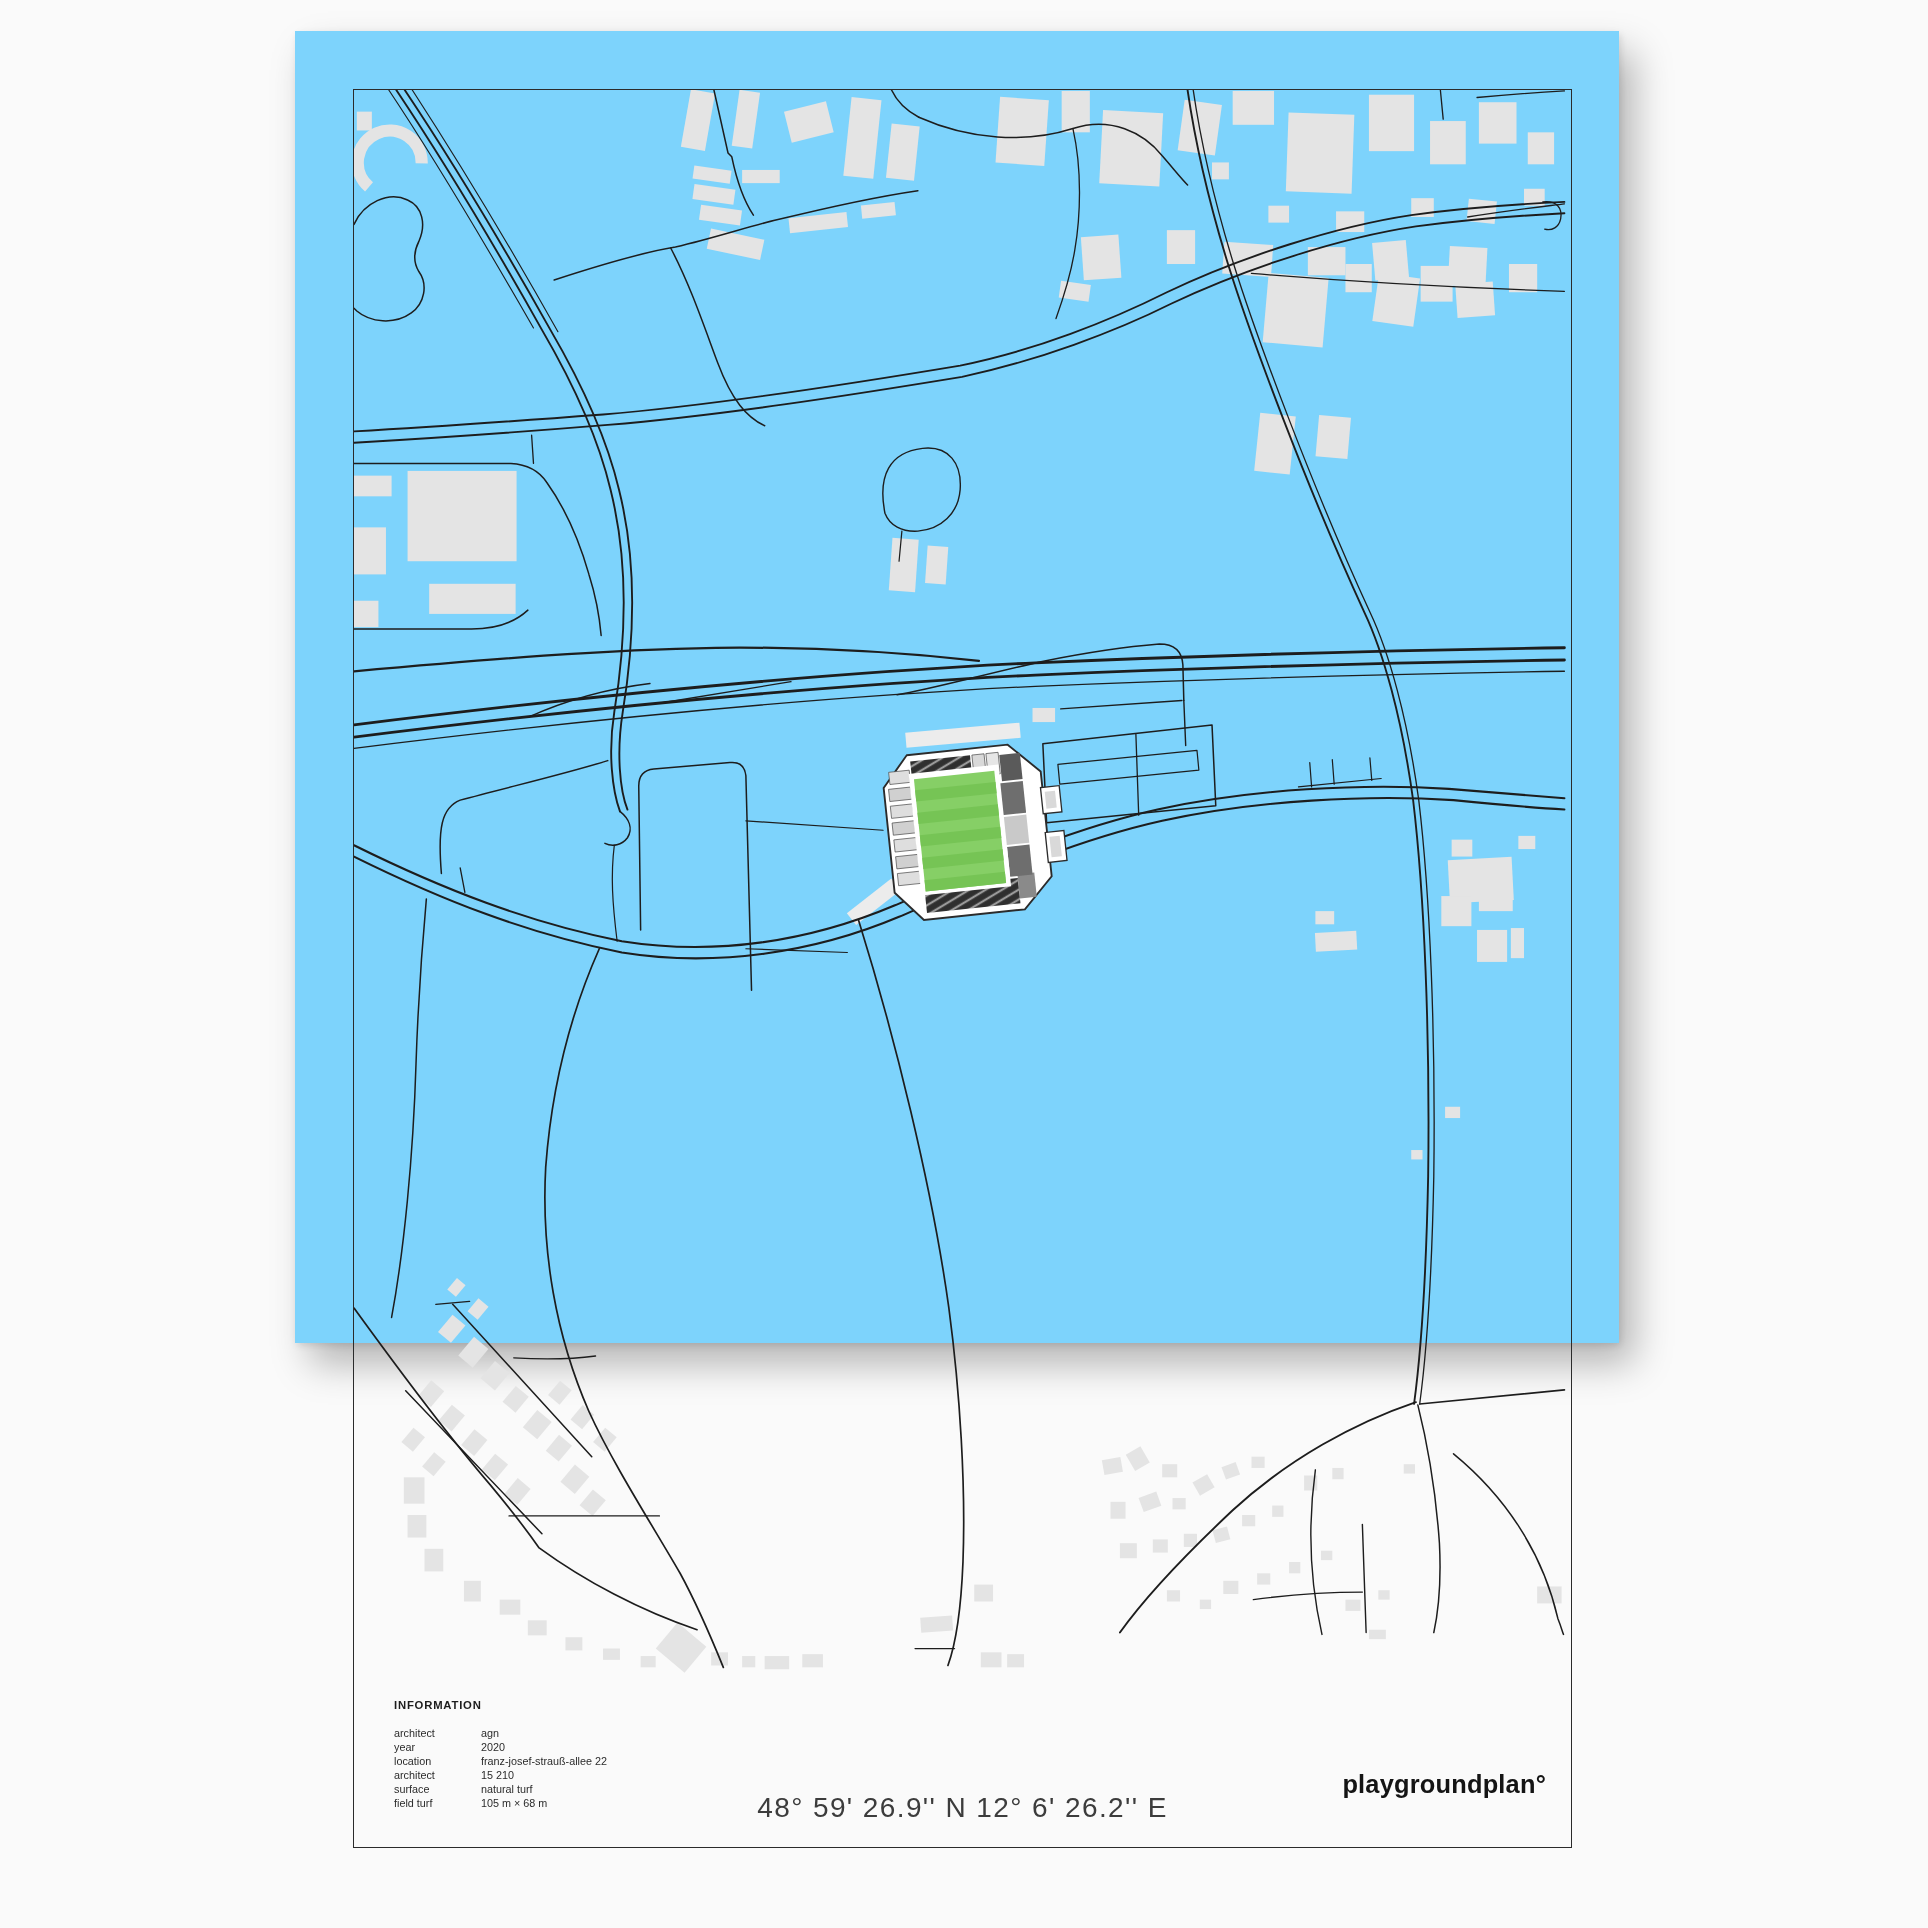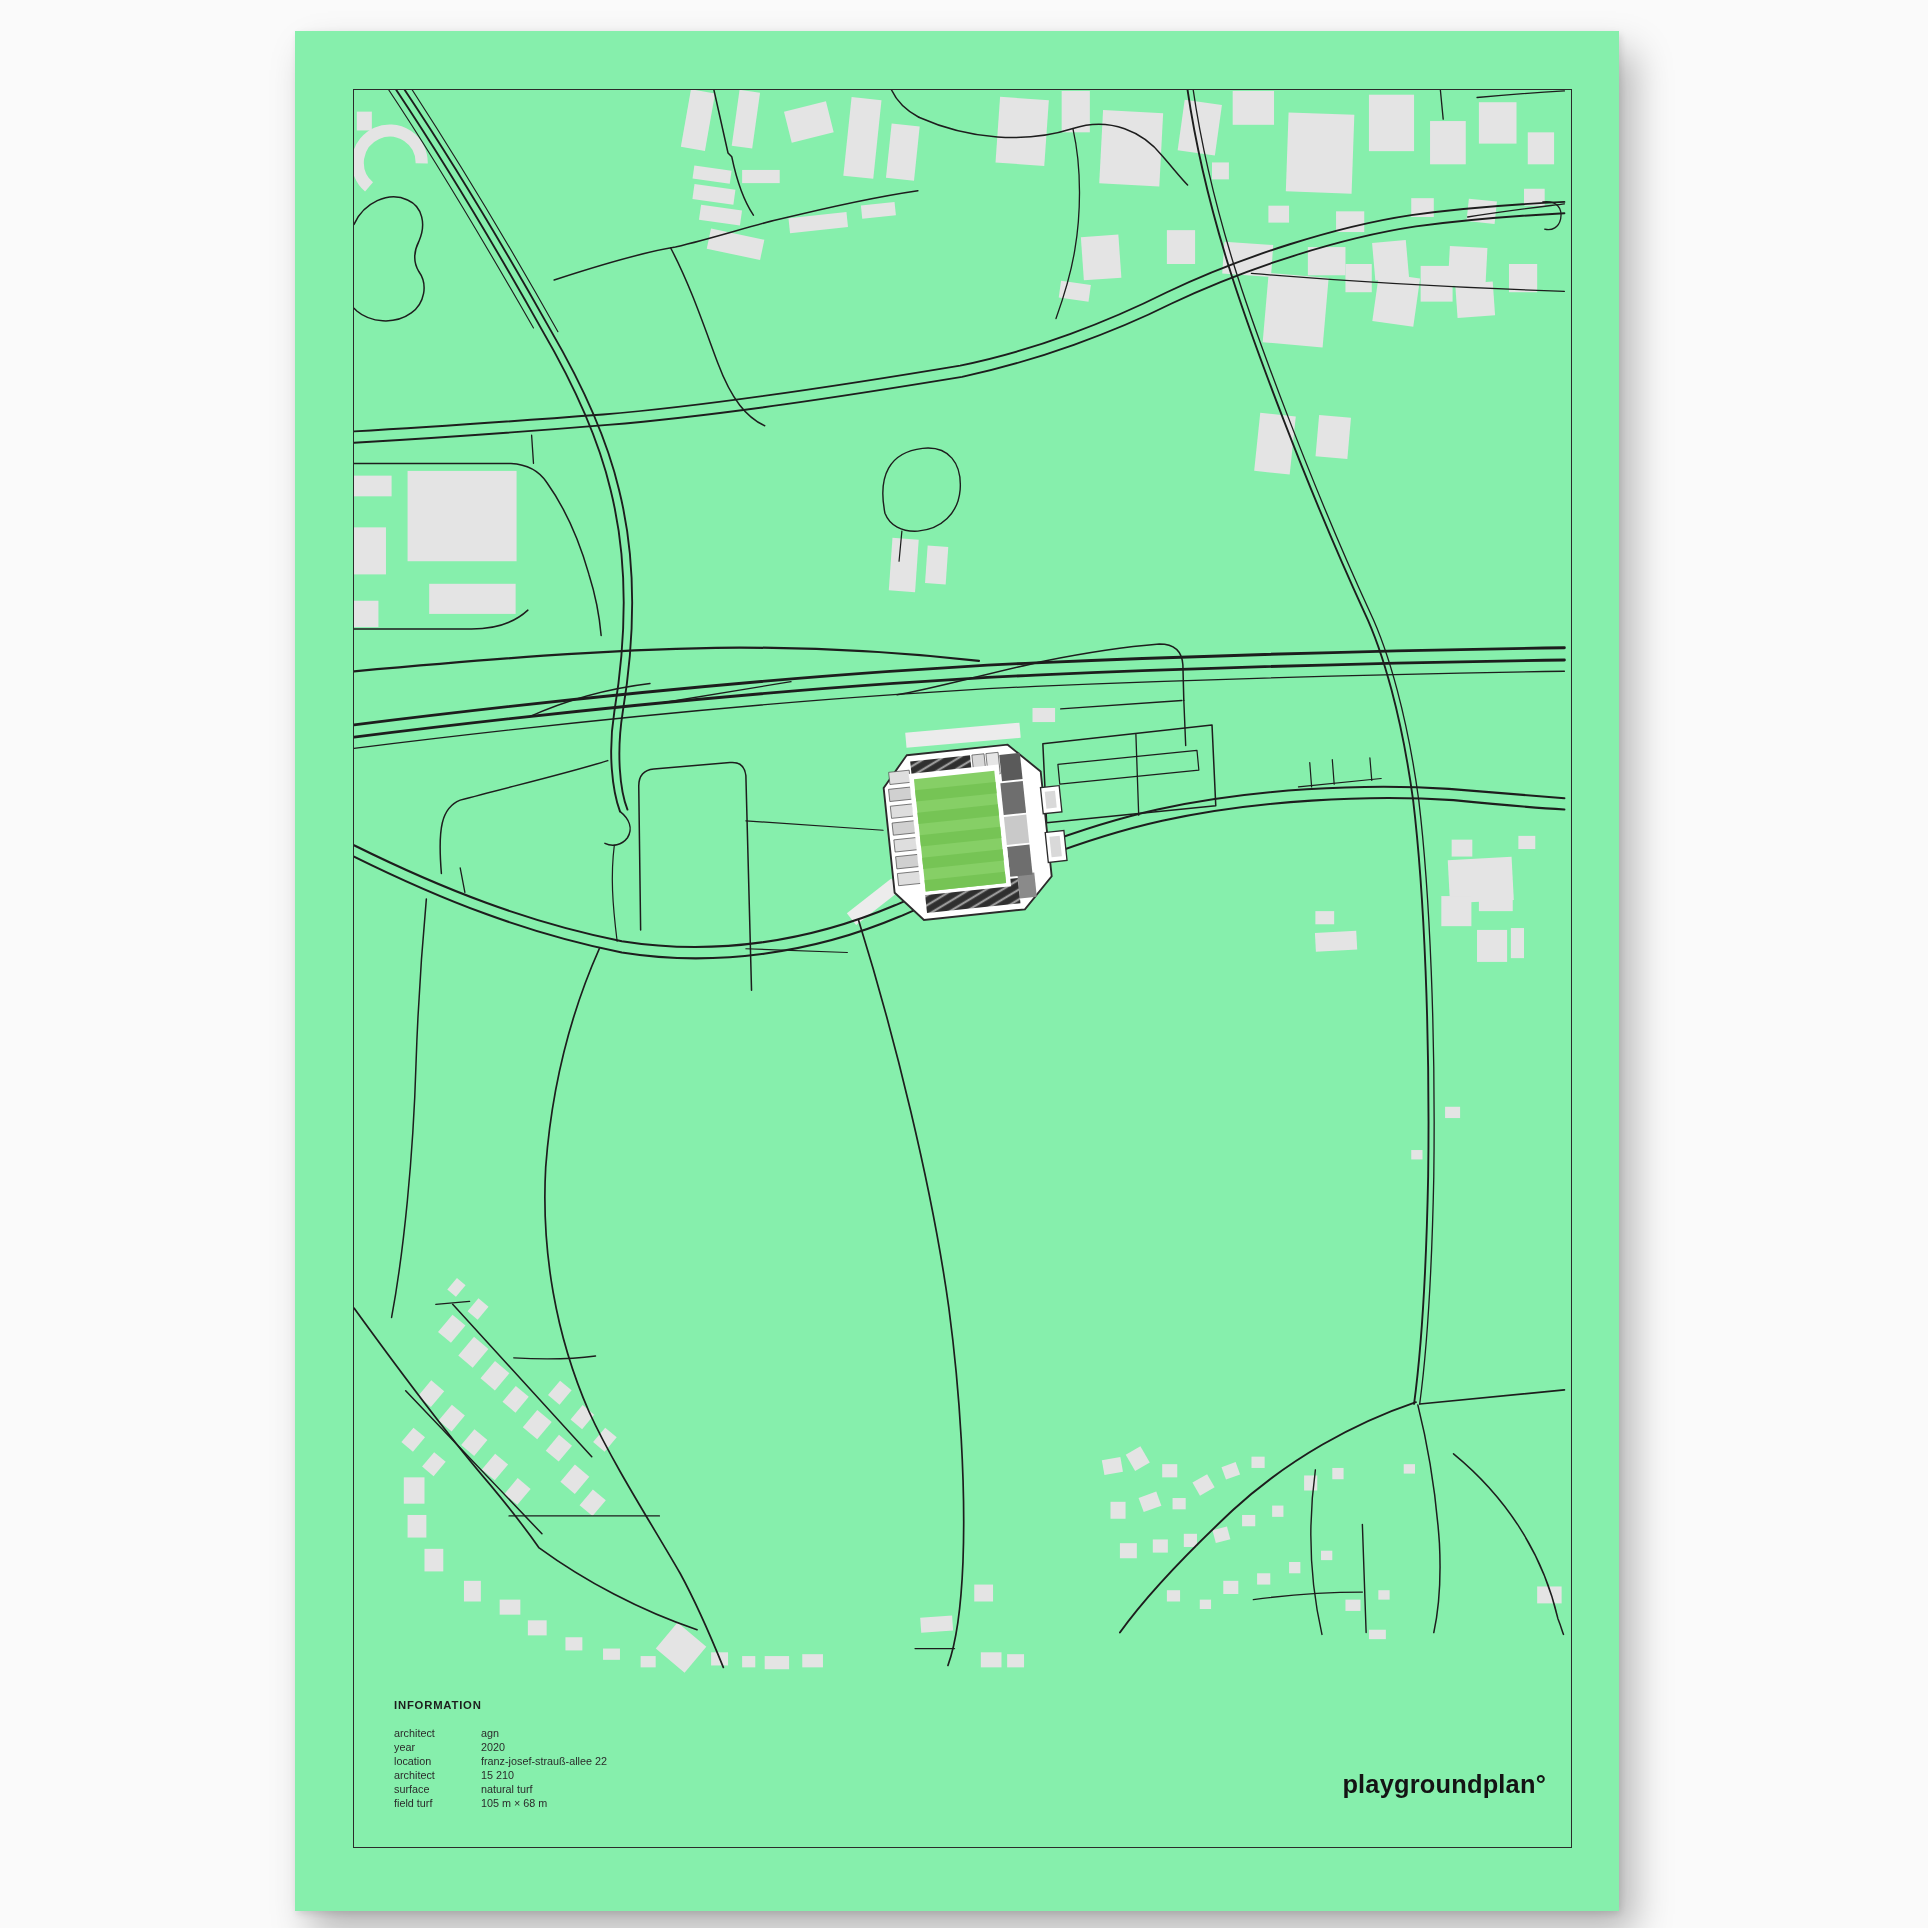--- a/index.html
+++ b/index.html
@@ -3,22 +3,22 @@
 <meta charset="utf-8">
 <style>
   html,body{margin:0;padding:0;}
   body{
     width:1928px;height:1928px;position:relative;
     background:#fafafa;
     font-family:"Liberation Sans", sans-serif;
     overflow:hidden;
   }
   .poster{
-    position:absolute;left:295px;top:31px;width:1324px;height:1880px;
-    background:#86efac;
+    position:absolute;left:295px;top:31px;width:1324px;height:1312px;
+    background:#7dd3fc;
     box-shadow:15px 21px 36px rgba(0,0,0,.28), 1.9px 2.8px 7.5px rgba(0,0,0,.12);
   }
   .frame{
     position:absolute;left:58px;top:58px;width:1219px;height:1759px;
     border:1.9px solid #2b2b2b;box-sizing:border-box;
     overflow:hidden;
   }
   .frame svg{position:absolute;left:0;top:0;width:100%;height:100%;}
   
   .info{
@@ -354,15 +354,16 @@
             <td>natural turf</td>
           </tr>
       <tr>
             <td class="lbl">field turf</td>
             <td>105 m × 68 m</td>
           </tr>
     </tbody>
       </table>
   </div>
 
+  <div class="coords">48° 59' 26.9'' N  12° 6' 26.2'' E</div>
   <div class="brand">playgroundplan°</div>
 </div>
 
 
 </body></html>

